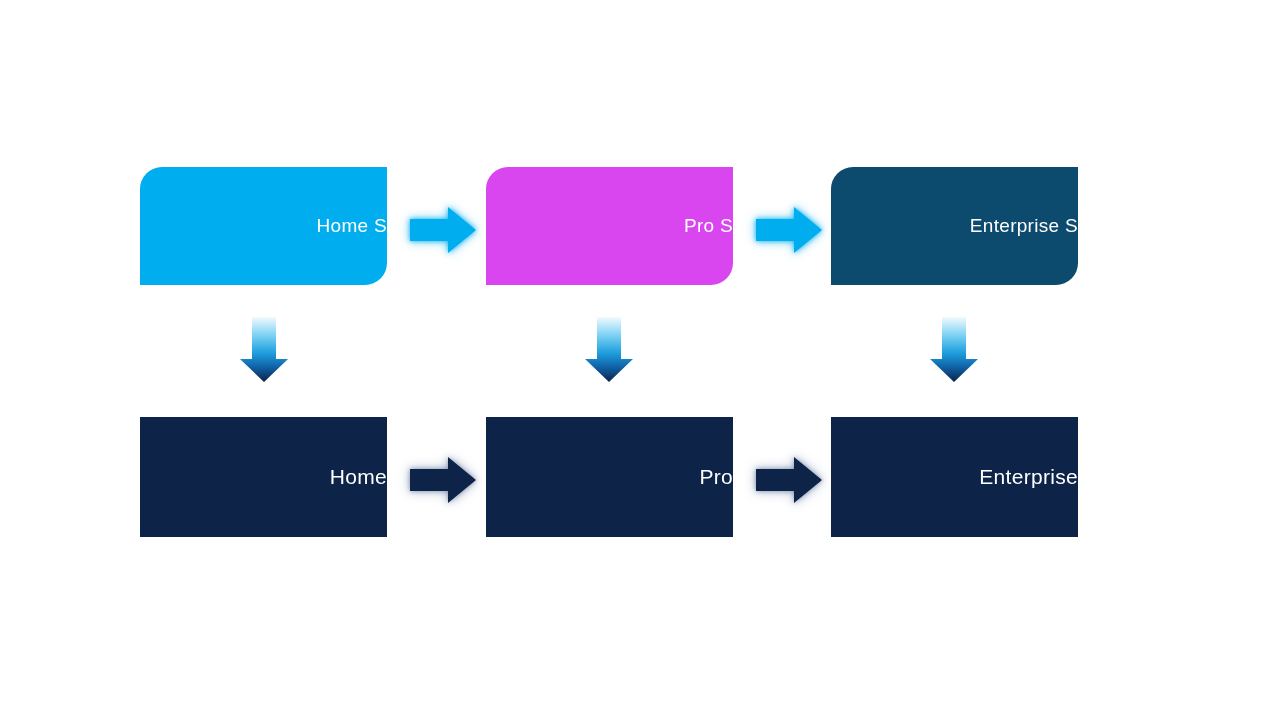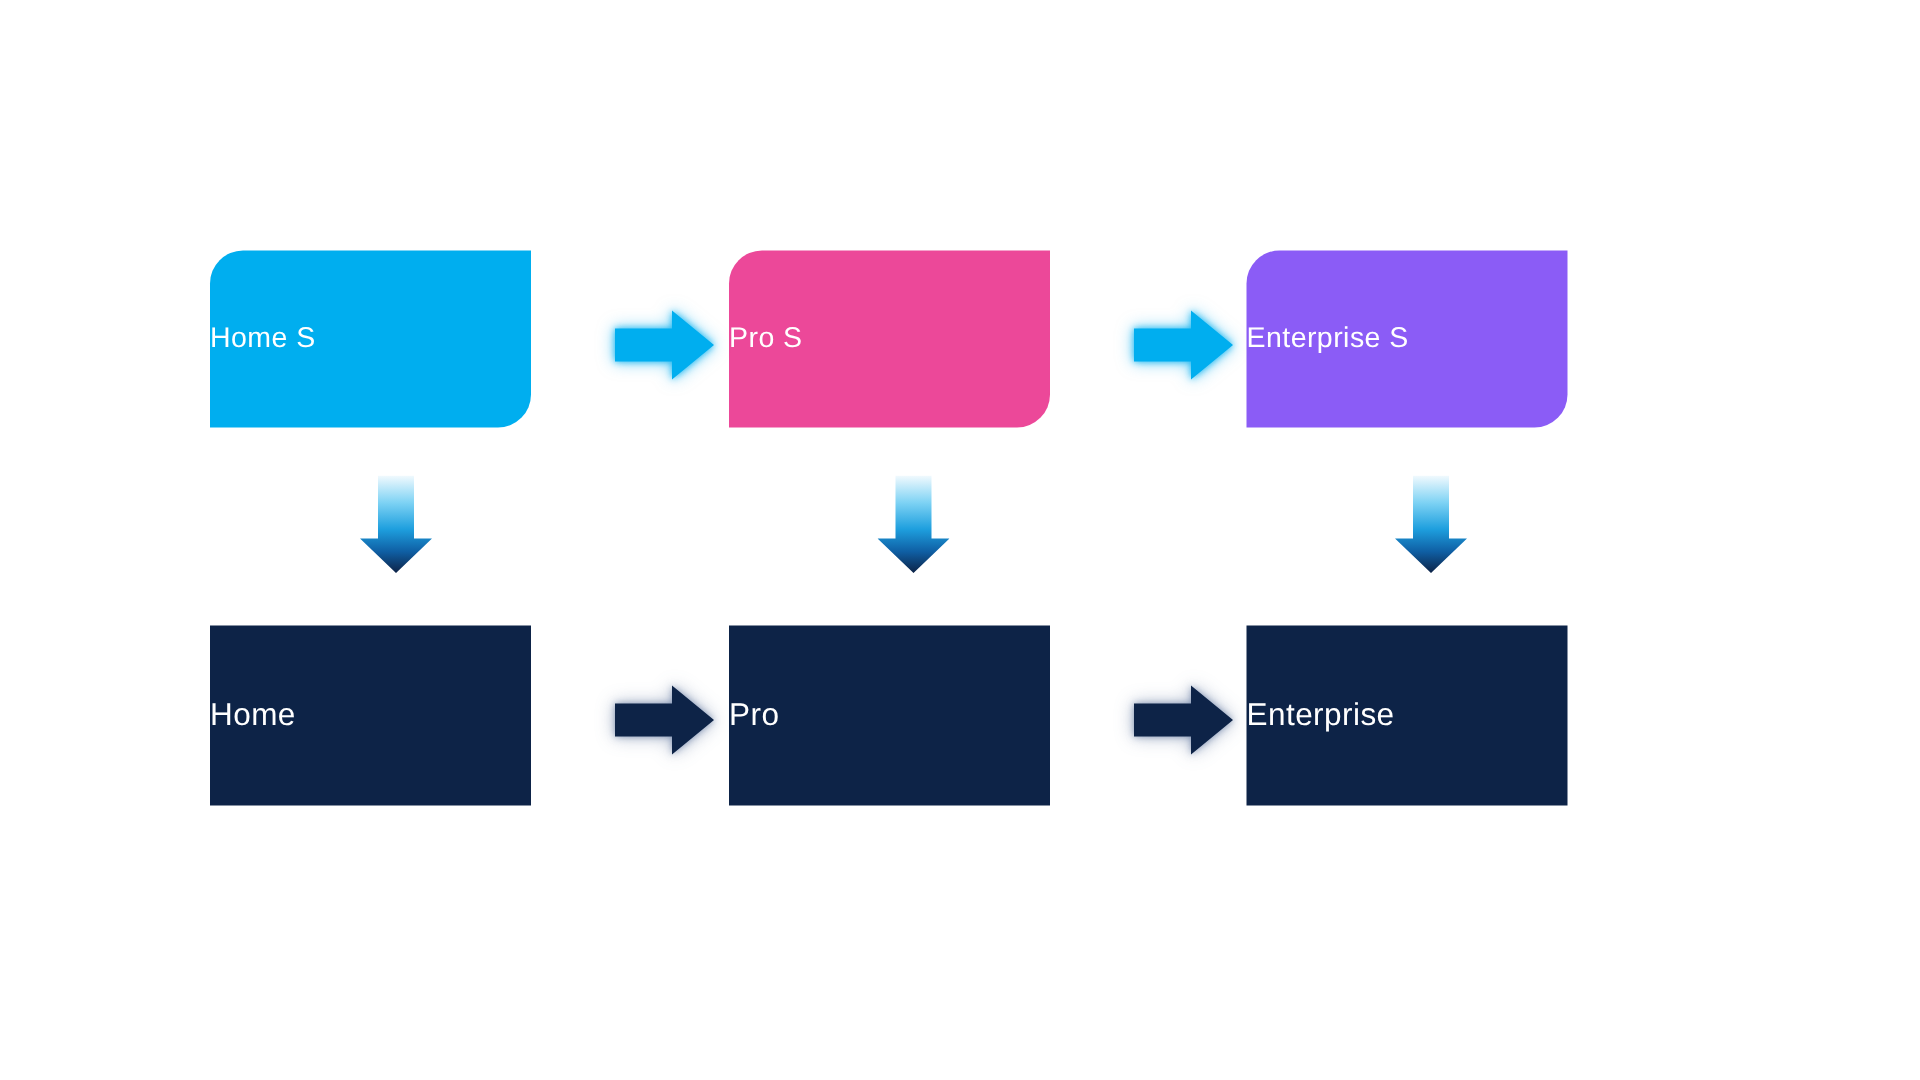--- a/index.html
+++ b/index.html
@@ -6,24 +6,24 @@
   .stage {
     position: relative;
     width: 1280px;
     height: 720px;
     background: #ffffff;
     overflow: hidden;
     font-family: "Liberation Sans", "DejaVu Sans", sans-serif;
   }
   .box {
     position: absolute;
-    width: 214px;
+    width: 247px;
     display: flex;
     align-items: center;
-    justify-content: flex-start;
+    justify-content: flex-end;
   }
   .box .label {
     color: #ffffff;
     text-align: center;
     letter-spacing: 0.3px;
   }
   .box.top {
     top: 167px;
     height: 118px;
     border-radius: 22px 0 22px 0;
@@ -82,24 +82,24 @@
         <stop offset="55%" style="stop-color: rgb(30, 159, 222);"></stop>
         <stop offset="78%" style="stop-color: rgb(15, 95, 164);"></stop>
         <stop offset="100%" style="stop-color: rgb(13, 35, 71);"></stop>
       </linearGradient>
     </defs>
   </svg>
 
   <div class="box top col-0" style="background-color: rgb(0, 174, 239);">
     <span class="label">Home S</span>
   </div>
-  <div class="box top col-1" style="background-color: #ec4899;">
+  <div class="box top col-1" style="background-color: #d946ef;">
     <span class="label">Pro S</span>
   </div>
-  <div class="box top col-2" style="background-color: #8b5cf6;">
+  <div class="box top col-2" style="background-color: #0c4a6e;">
     <span class="label">Enterprise S</span>
   </div>
 
   <div class="arrow-right light row-top gap-0">
     <svg viewBox="0 0 66 46">
       <polygon points="0,12 38,12 38,0 66,23 38,46 38,34 0,34" style="fill: rgb(0, 174, 239);"></polygon>
     </svg>
   </div>
   <div class="arrow-right light row-top gap-1">
     <svg viewBox="0 0 66 46">

